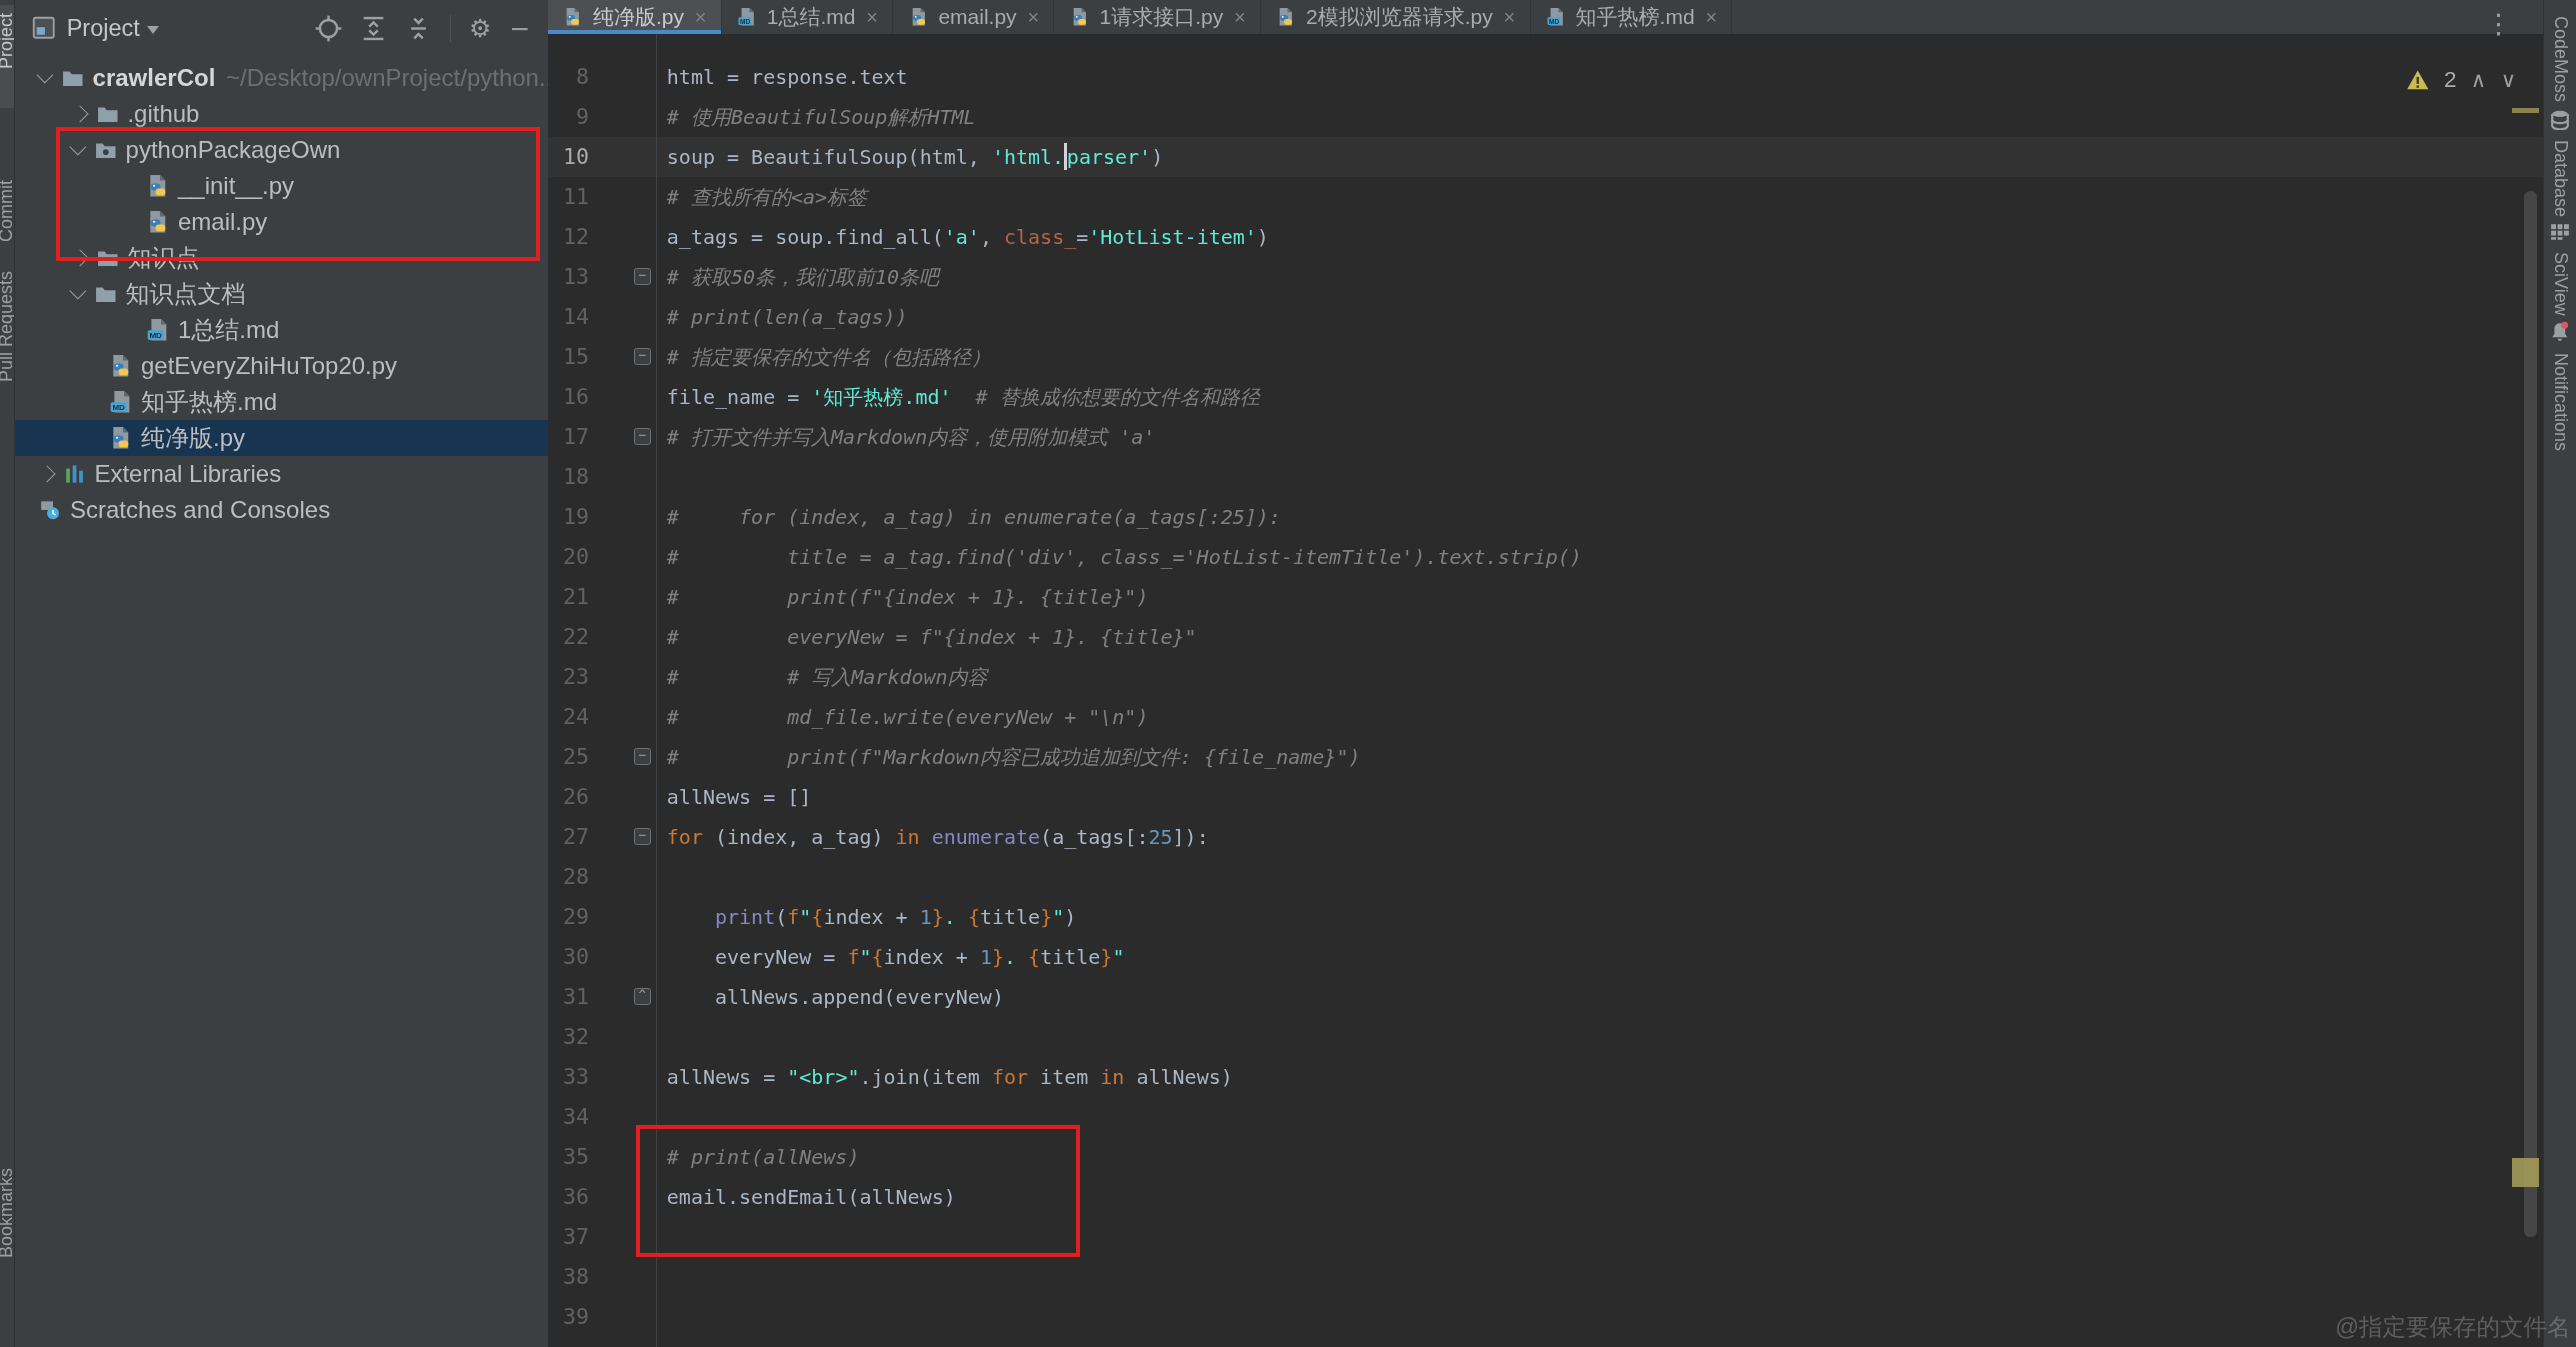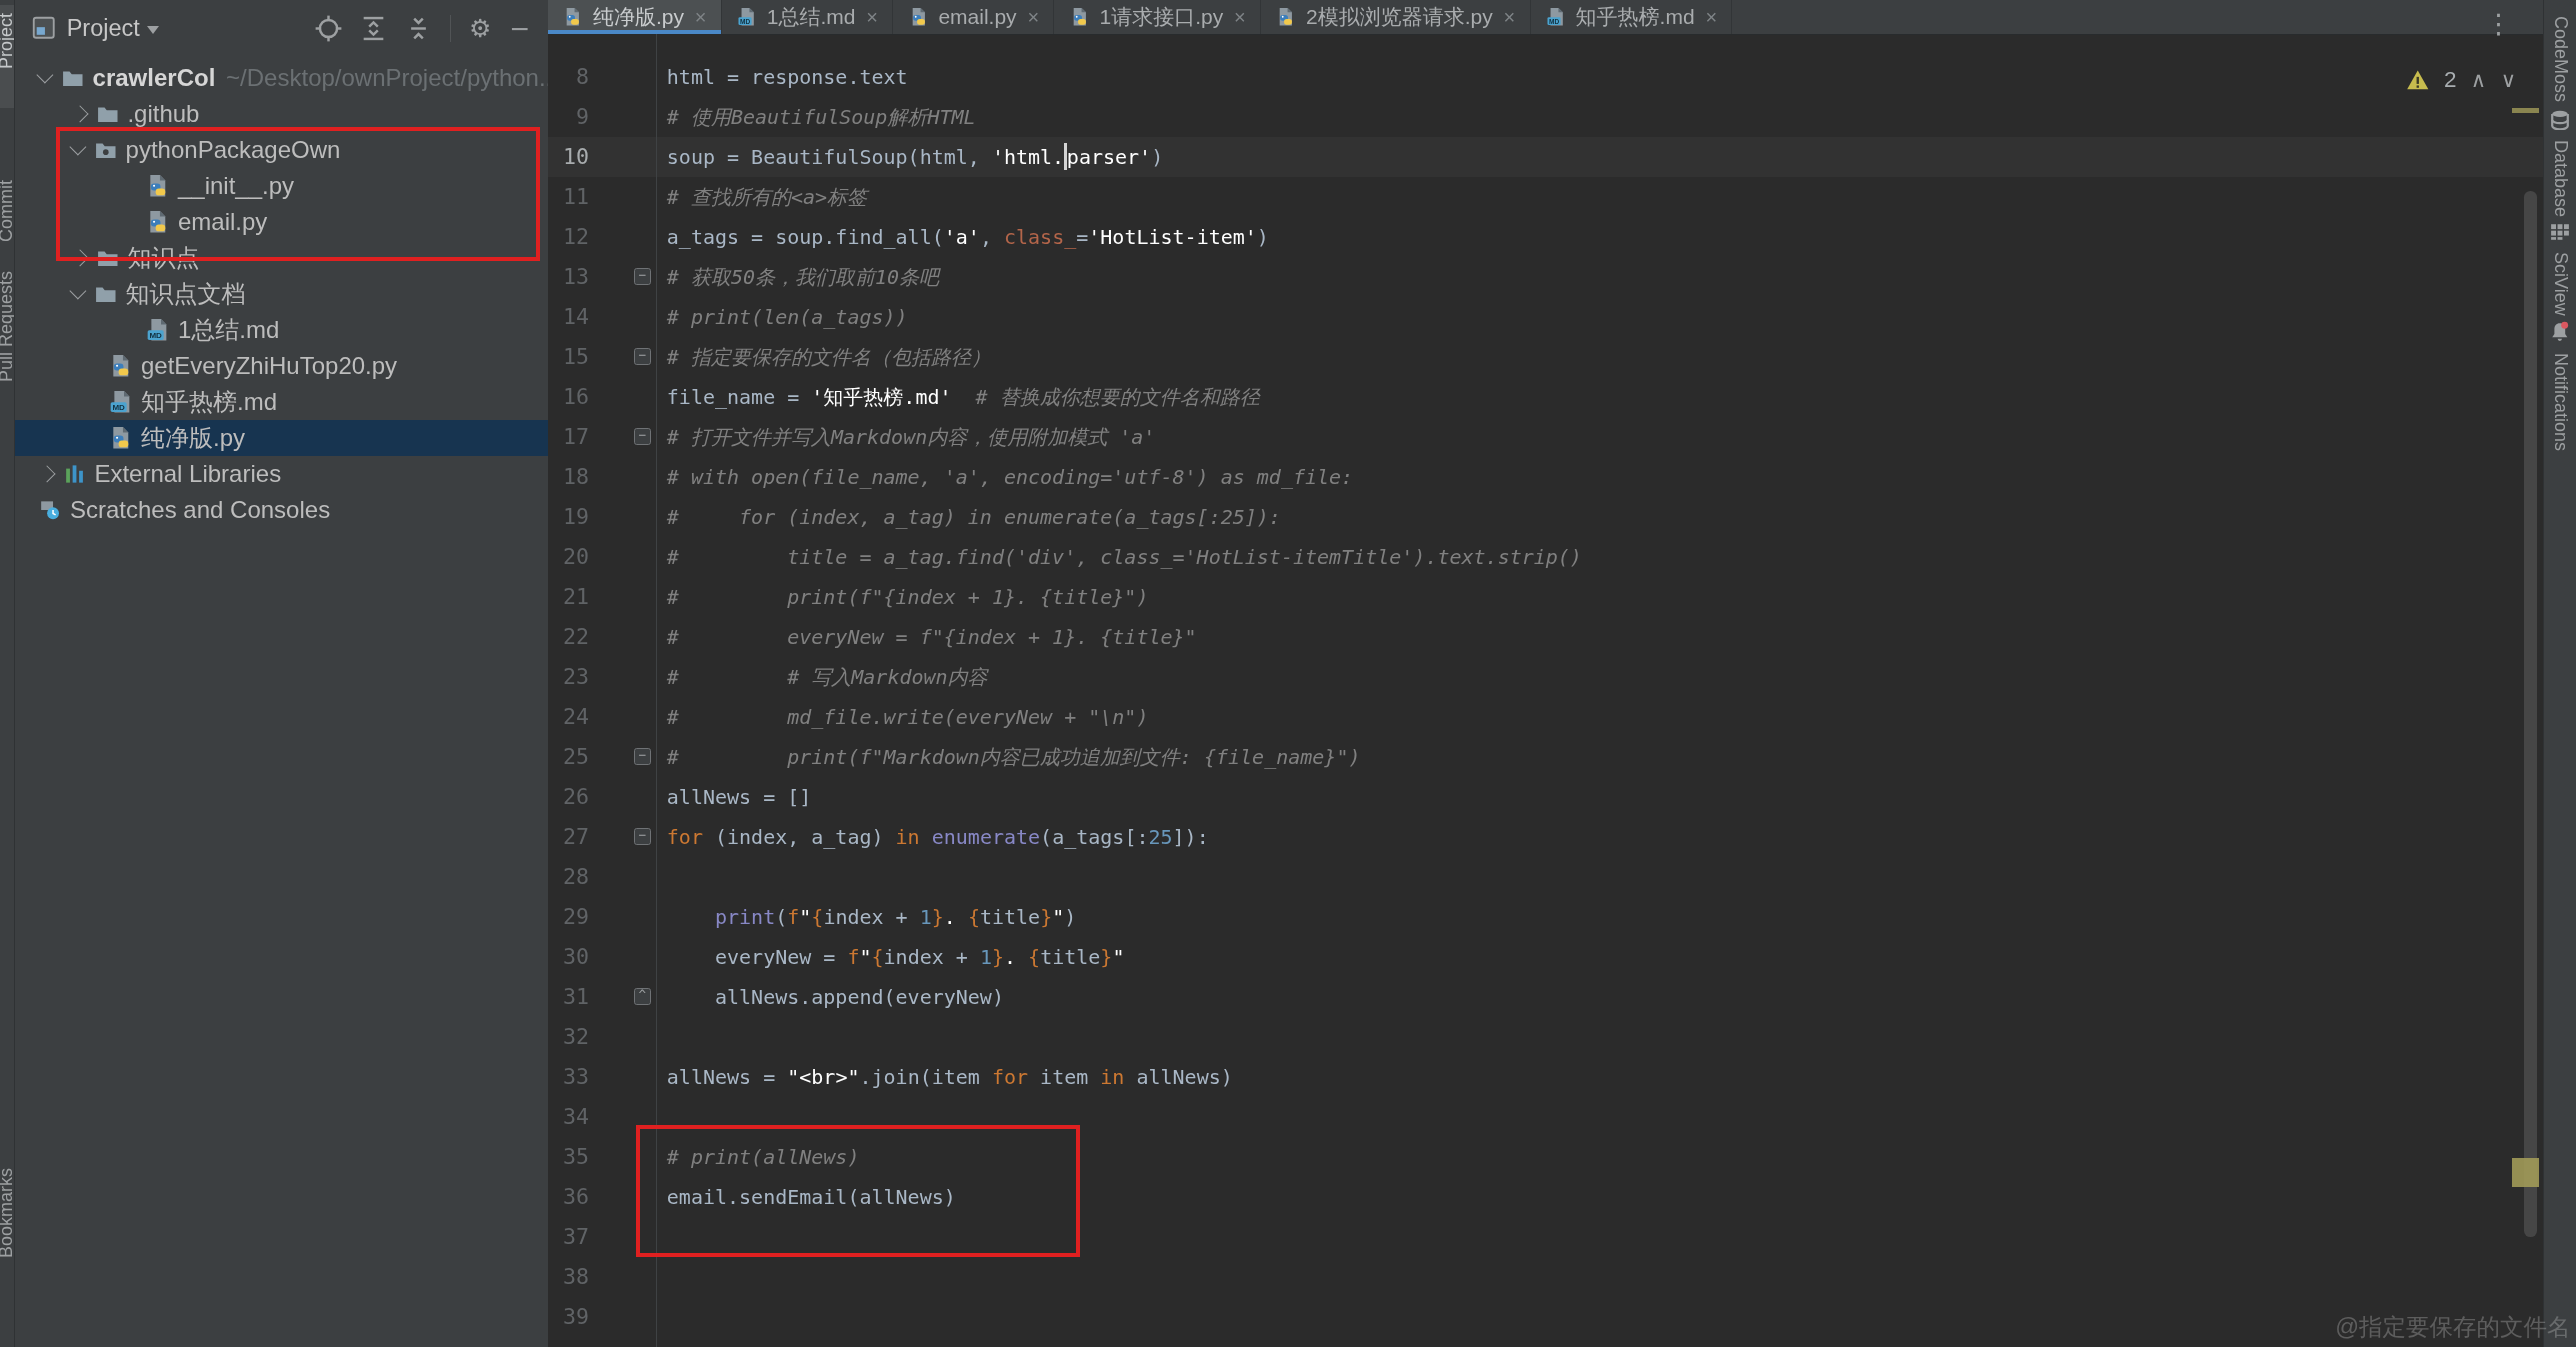--- a/index.html
+++ b/index.html
@@ -52,21 +52,21 @@
   .ln{width:41px;text-align:right;font-family:"DejaVu Sans Mono",monospace;font-size:21.6px;
       color:#606366;flex:none;cursor:pointer;}
   .code-row.current .ln{color:#A8ACAE;}
   .foldc{width:67px;flex:none;display:flex;justify-content:flex-end;padding-right:5.4px;box-sizing:border-box;}
   .fold-m{width:14.4px;height:14.4px;border:0.9px solid #6F7275;border-radius:2.7px;color:#9DA0A2;
           font-size:12.6px;line-height:12.6px;text-align:center;background:#3C3F41;cursor:pointer;
           font-family:"DejaVu Sans Mono",monospace;}
   .code-text{margin:0 0 0 10.8px;font-family:"DejaVu Sans Mono",monospace;font-size:20px;
              white-space:pre;line-height:40px;}
   .gutter-line{position:absolute;left:108px;top:34px;bottom:0;width:0.9px;background:#3F4244;pointer-events:none;}
-  .sg-c{color:#A9B7C6;} .sg-m{color:#808080;font-style:italic;} .sg-s{color:#ffffff;} .sg-k{color:#CC7832;}
+  .sg-c{color:#A9B7C6;} .sg-m{color:#808080;font-style:italic;} .sg-s{color:#5eead4;} .sg-k{color:#CC7832;}
   .sg-b{color:#8888C6;} .sg-n{color:#6897BB;} .sg-p{color:#B3654A;}
   .caret{display:inline-block;width:2.7px;height:27px;background:#D4D4D4;vertical-align:middle;margin:0 0 3.6px 0;}
 
   .warn-widget{position:absolute;top:67px;right:27px;display:flex;align-items:center;gap:14.4px;
                font-size:22.5px;color:#A8ADB0;}
   .warn-widget .arrow{font-size:21px;color:#9DA0A2;cursor:pointer;font-family:"DejaVu Sans",sans-serif;}
   .kebab{position:absolute;top:10.8px;right:31px;font-size:27px;color:#9DA0A2;cursor:pointer;line-height:1;}
 
   .v-scrollbar{position:absolute;right:6.3px;top:191px;width:12.6px;height:1046px;
                background:rgba(255,255,255,0.13);border-radius:6.3px;cursor:pointer;}
@@ -411,21 +411,20 @@
         <div class="code-row">
           <span class="ln">17</span>
           <span class="foldc">
             <span class="fold-m">−</span>
           </span>
           <pre class="code-text"><span class="sg-m"># 打开文件并写入Markdown内容，使用附加模式 'a'</span></pre>
         </div>
         <div class="code-row">
           <span class="ln">18</span>
           <span class="foldc"></span>
-          <pre class="code-text"><span class="sg-m"># with open(file_name, 'a', encoding='utf-8') as md_file:</span></pre>
         </div>
         <div class="code-row">
           <span class="ln">19</span>
           <span class="foldc"></span>
           <pre class="code-text"><span class="sg-m">#     for (index, a_tag) in enumerate(a_tags[:25]):</span></pre>
         </div>
         <div class="code-row">
           <span class="ln">20</span>
           <span class="foldc"></span>
           <pre class="code-text"><span class="sg-m">#         title = a_tag.find('div', class_='HotList-itemTitle').text.strip()</span></pre>

